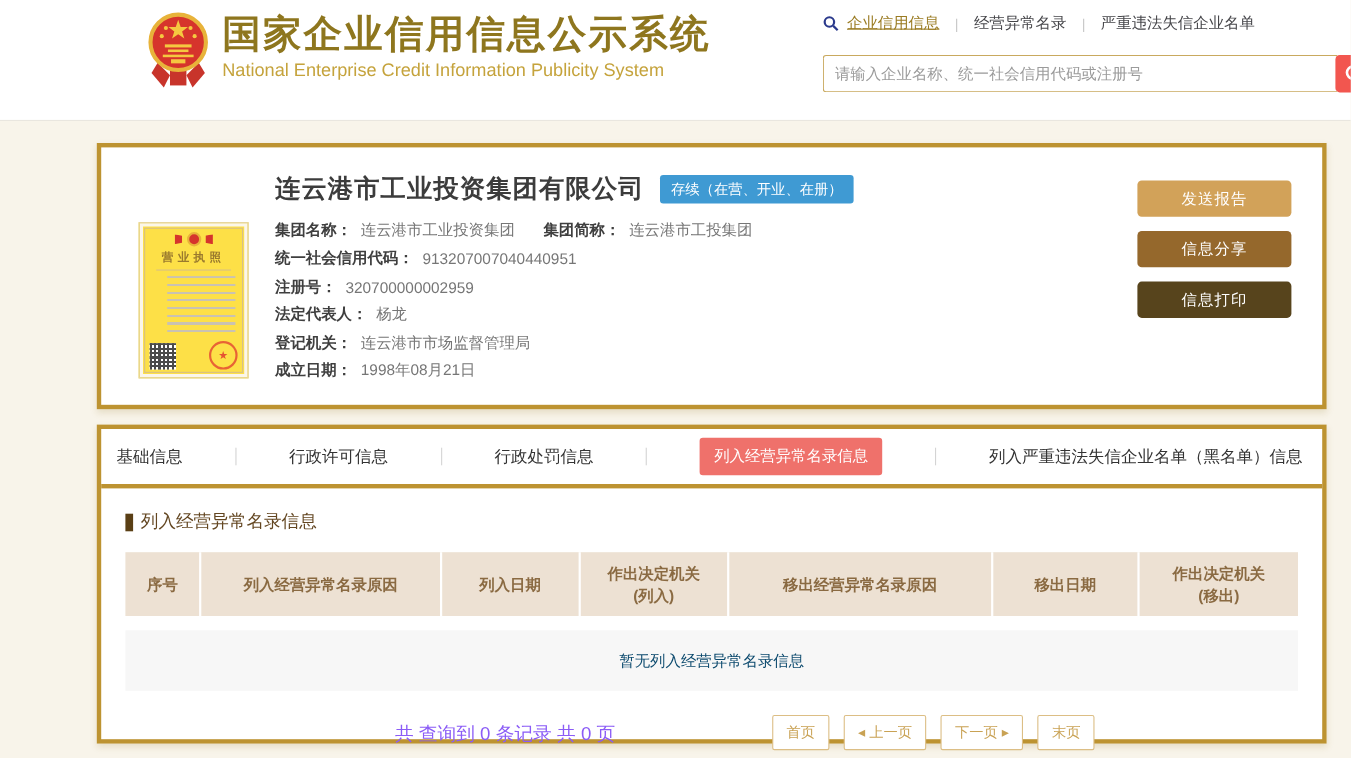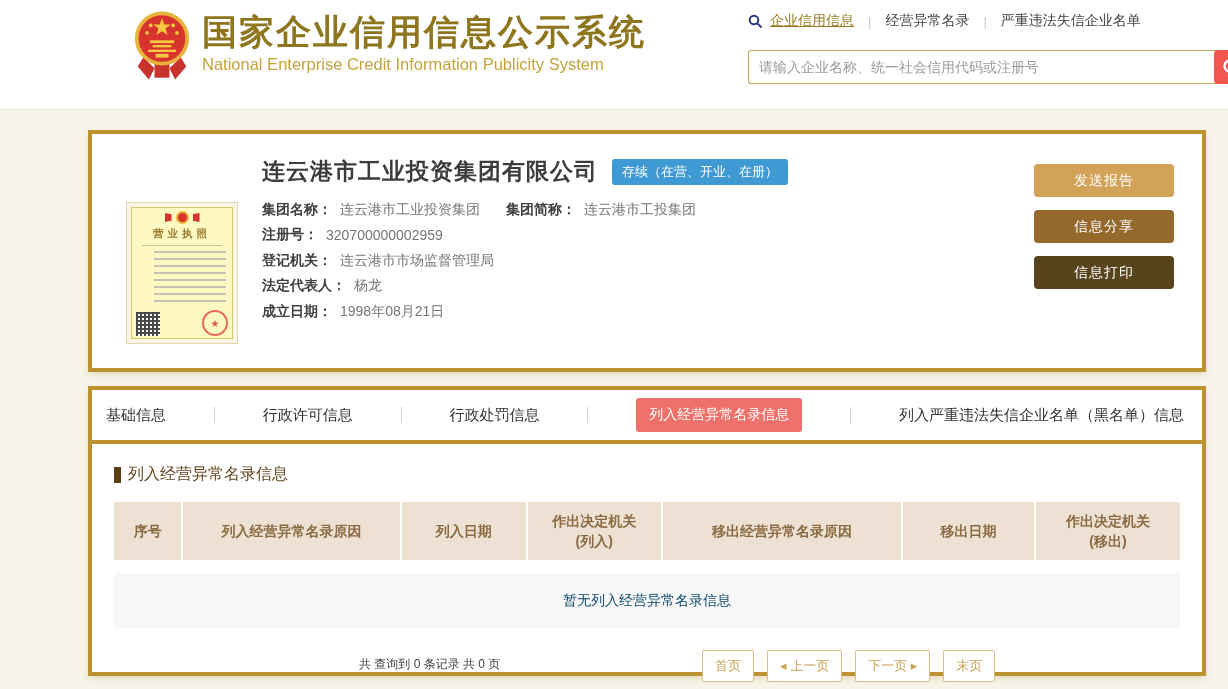--- a/index.html
+++ b/index.html
@@ -33,21 +33,21 @@
     width:34px; height:34px; background:var(--search-red,#f2564f); border:none;
     border-radius:4px; margin-left:-2px; cursor:pointer;
     display:flex; align-items:center; justify-content:center;
   }
   
   .card { width:1118px; margin-left:88px; background:#fff; border:4px solid var(--gold-border,#bd9331);
           box-shadow:0 3px 6px rgba(150,120,40,.18); }
   .card-company { margin-top:20px; height:242px; }
   .company-inner { display:flex; height:100%; padding:16px 18px 0 18px; }
   
-  .license { width:112px; margin-top:52px; margin-left:16px; height:142px; background:#fef9c3;
+  .license { width:100px; margin-top:52px; margin-left:16px; height:142px; background:#fde047;
              border:1px solid #e2d3a8; box-shadow:0 0 0 3px #fbf6ea inset; padding:8px 7px 5px 7px;
              position:relative; flex-shrink:0; }
   .lic-frame { position:absolute; inset:4px; border:1px solid #d9c083; pointer-events:none; }
   .lic-head { display:flex; justify-content:center; align-items:center; gap:4px; }
   .lic-flag { width:7px; height:9px; background:#d6342c; clip-path:polygon(0 0,100% 15%,100% 85%,0 100%); }
   .lic-flag.r { clip-path:polygon(0 15%,100% 0,100% 100%,0 85%); }
   .lic-emblem { width:13px; height:13px; border-radius:50%; background:#d6342c; border:2px solid #e8b33a; }
   .lic-title { text-align:center; font-size:10.5px; letter-spacing:4px; color:#9a7a2e; margin-top:3px; font-weight:bold; }
   .lic-rule { height:1px; background:#d9c083; margin:4px 8px 5px 8px; }
   .lic-lines { height:52px; margin:0 4px;
@@ -94,21 +94,21 @@
   .thead { display:grid; grid-template-columns:6.5% 20.5% 11.8% 12.7% 22.5% 12.5% 13.5%;
            background:var(--thead-bg,#ede1d3); }
   .th { color:var(--thead-text,#8a6a42); font-weight:bold; font-size:14px; text-align:center;
         display:flex; align-items:center; justify-content:center; height:58px;
         white-space:pre-line; line-height:20px; border-right:2px solid #fff; padding:0 4px; }
   .th:last-child { border-right:none; }
   .tbody-empty { background:#f7f7f7; height:55px; display:flex; align-items:center; justify-content:center;
                  color:#0c4a6e; font-size:14px; margin-top:13px; }
   
   .page-row { position:relative; height:30px; margin-top:22px; }
-  .page-summary { position:absolute; left:245px; top:6px; font-size:12px; color:#404040; }
+  .page-summary { position:absolute; left:245px; top:6px; font-size:17px; color:#8b5cf6; }
   .pager { position:absolute; left:588px; top:0; display:flex; }
   .pg-btn { background:#fff; border:1px solid var(--pg-border,#dcbe85); color:var(--pg-text,#c9a254);
             font-size:13px; padding:6px 12px; margin-right:13px; border-radius:2px; cursor:pointer;
             font-family:inherit; white-space:nowrap; }
 </style>
 </head>
 <body>
 
 <div class="site-header">
   <div class="header-inner">
@@ -188,30 +188,34 @@
         <span class="status-badge">存续（在营、开业、在册）</span>
       </div>
       <div class="info-rows">
         <div class="info-row">
           <span class="f-label">集团名称：</span>
           <span class="f-value">连云港市工业投资集团</span>
           <span class="f-label second">集团简称：</span>
           <span class="f-value">连云港市工投集团</span>
         </div>
         <div class="info-row">
+          <span class="f-label">统一社会信用代码：</span>
+          <span class="f-value">913207007040440951</span>
+        </div>
+        <div class="info-row">
           <span class="f-label">注册号：</span>
           <span class="f-value">320700000002959</span>
         </div>
         <div class="info-row">
+          <span class="f-label">法定代表人：</span>
+          <span class="f-value">杨龙</span>
+        </div>
+        <div class="info-row">
           <span class="f-label">登记机关：</span>
           <span class="f-value">连云港市市场监督管理局</span>
-        </div>
-        <div class="info-row">
-          <span class="f-label">法定代表人：</span>
-          <span class="f-value">杨龙</span>
         </div>
         <div class="info-row">
           <span class="f-label">成立日期：</span>
           <span class="f-value">1998年08月21日</span>
         </div>
       </div>
     </div>
 
     <div class="actions">
       <button class="action-btn b0">发送报告</button>

